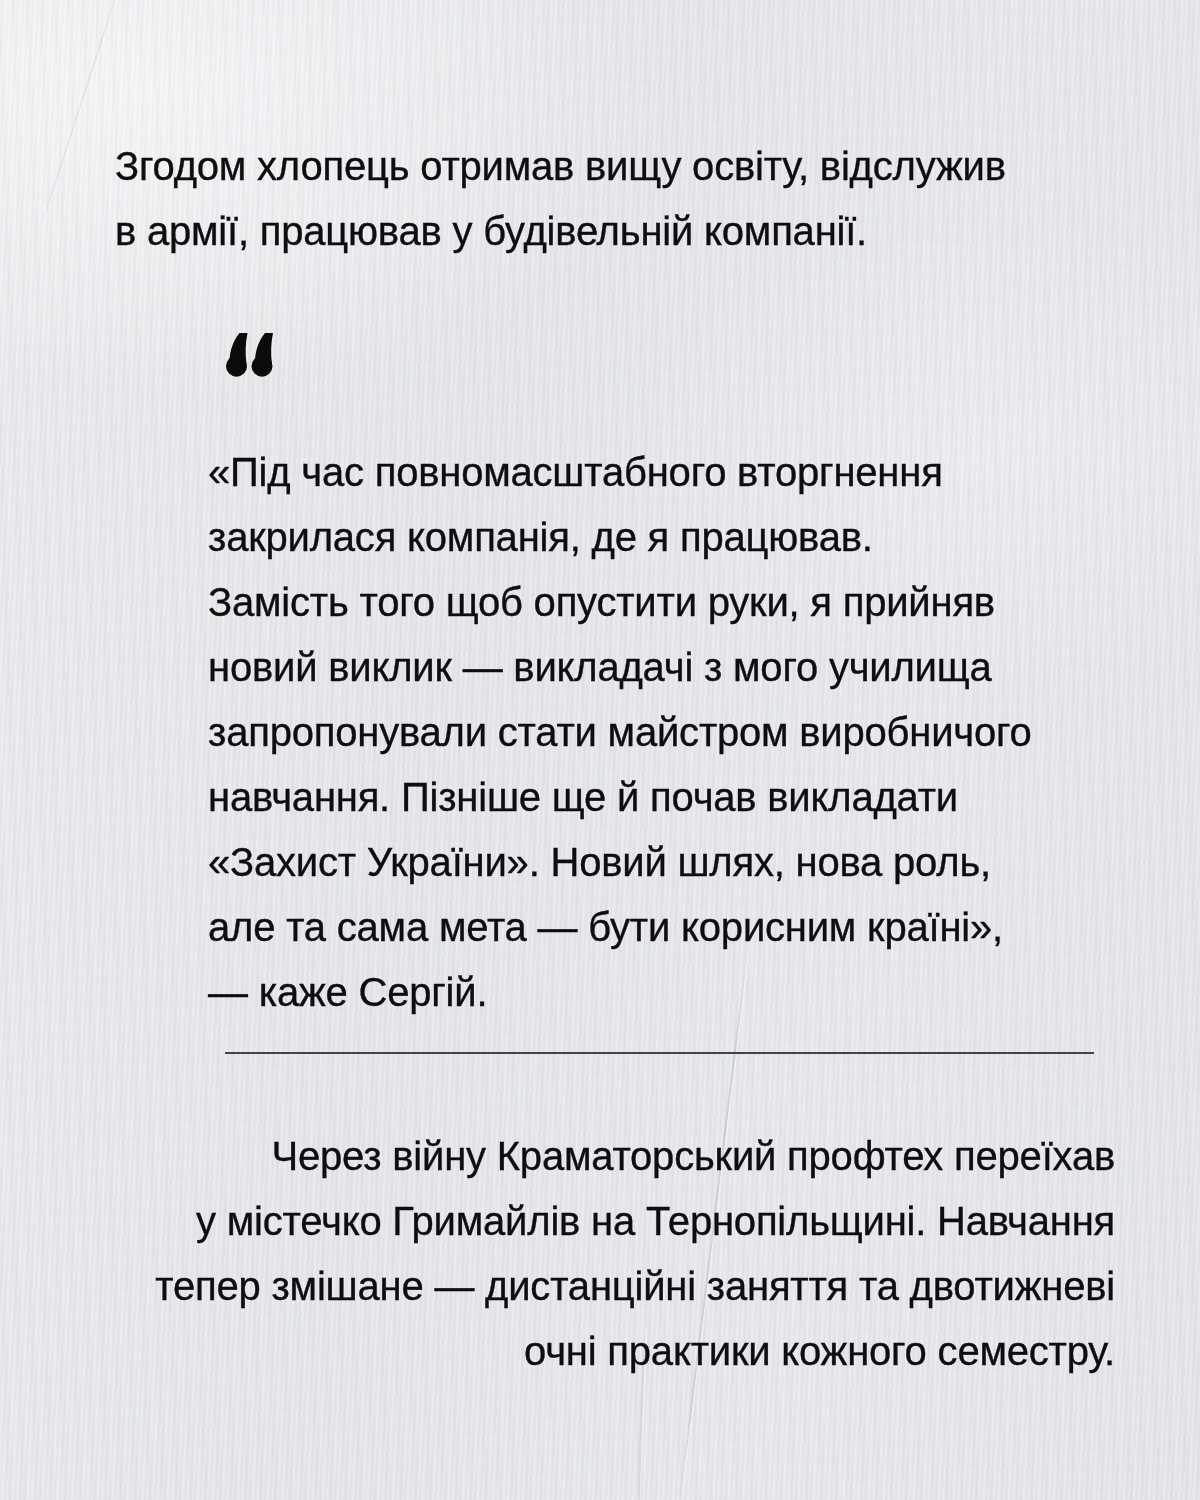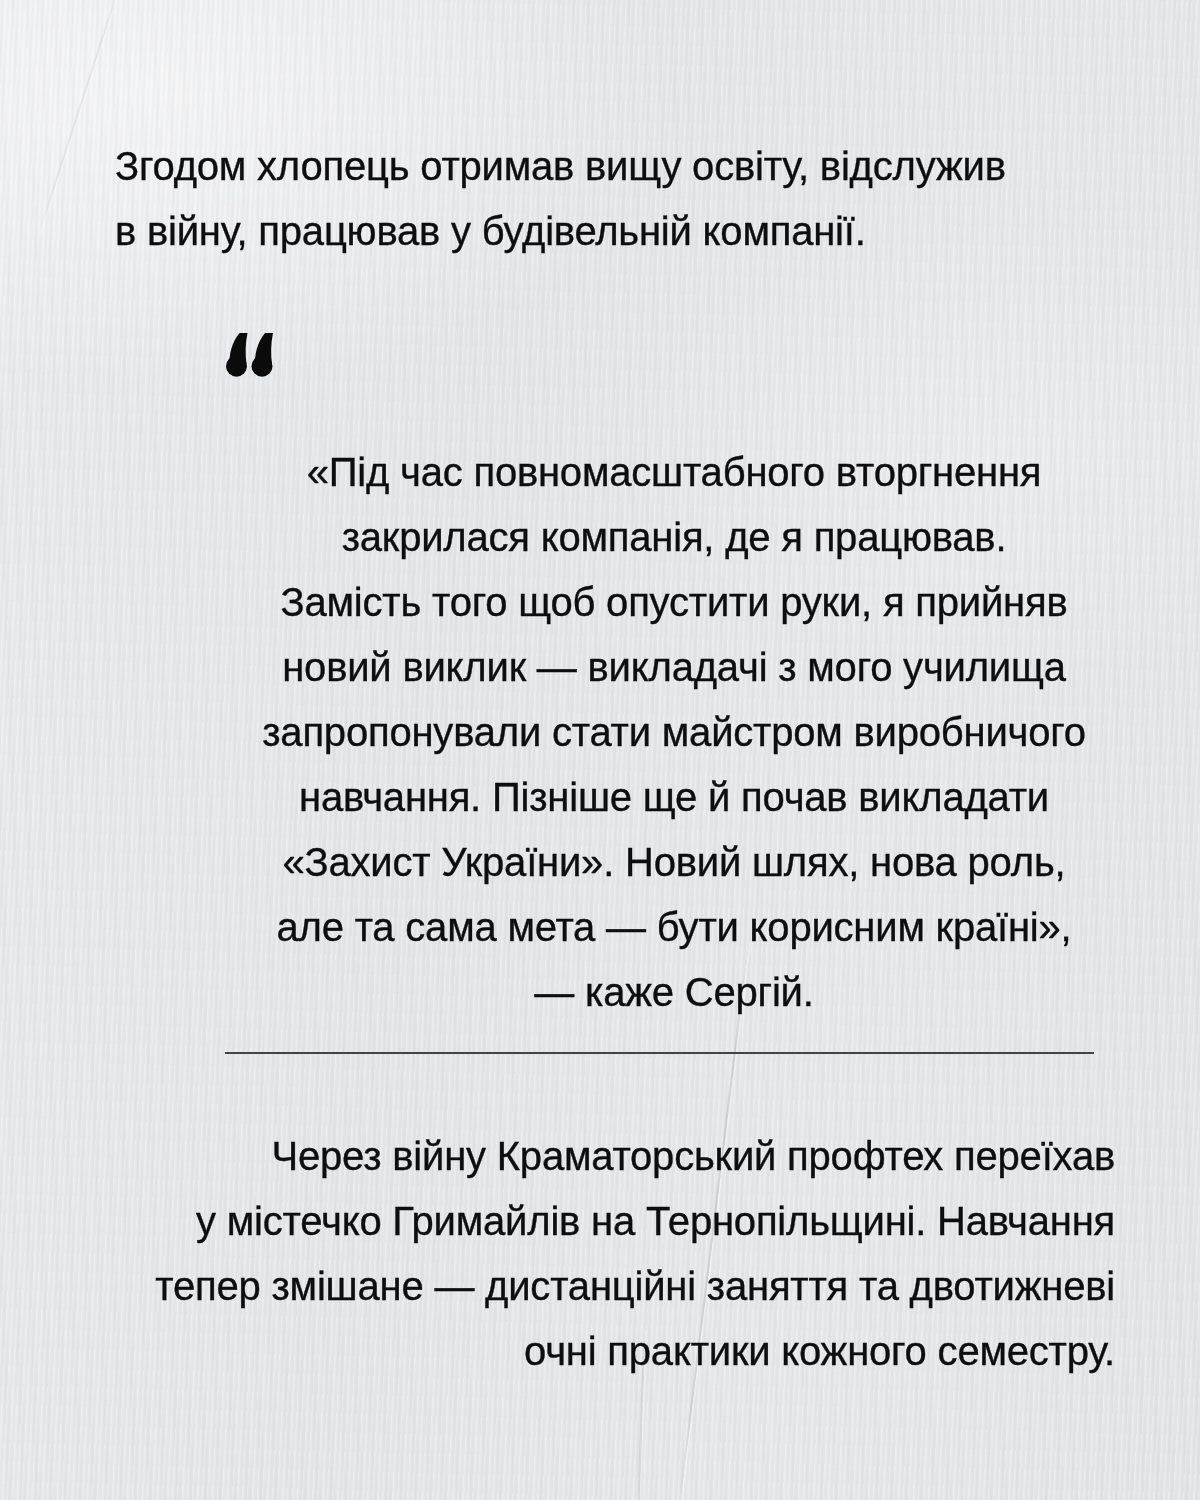--- a/index.html
+++ b/index.html
@@ -55,21 +55,21 @@
     margin: 0;
     font-size: 40px;
     line-height: 65px;
     font-weight: 400;
     letter-spacing: -0.2px;
     color: #0e0e10;
     -webkit-text-stroke: 0.35px #0e0e10;
     white-space: pre-line;
   }
   .intro   { left: 115px; top: 134px;  width: 980px; }
-  .quote   { left: 224px; top: 440px;  width: 900px; text-align: center; }
+  .quote   { left: 208px; top: 440px;  width: 900px; }
   .closing { left: 115px; top: 1124px; width: 1000px; text-align: right; }
 
   .quote-icon {
     position: absolute;
     left: 226px;
     top: 333px;
     width: 47px;
     height: 44px;
   }
   .quote-icon svg { display: block; }
@@ -89,21 +89,21 @@
 <body>
 
 <div class="page">
 
   <div class="texture"></div>
   <div class="crease crease-1"></div>
   <div class="crease crease-2"></div>
   <div class="crease crease-3"></div>
 
   <p class="para intro">Згодом хлопець отримав вищу освіту, відслужив
-в війну, працював у будівельній компанії.</p>
+в армії, працював у будівельній компанії.</p>
 
   <div class="quote-icon">
     <svg width="47" height="44" viewBox="0 0 47 44" xmlns="http://www.w3.org/2000/svg">
       <g fill="#0b0b0b">
         <circle cx="10.5" cy="33.2" r="10.5"></circle>
         <path d="M13.5,0 L21.5,0 C19.2,11 19.2,21 20.5,31 L3.5,35.5 C2.6,20.5 6.2,9 13.5,0 Z"></path>
         <circle cx="36.0" cy="33.2" r="10.5"></circle>
         <path d="M39.0,0 L47.0,0 C44.7,11 44.7,21 46.0,31 L29.0,35.5 C28.1,20.5 31.7,9 39.0,0 Z"></path>
       </g>
     </svg>

